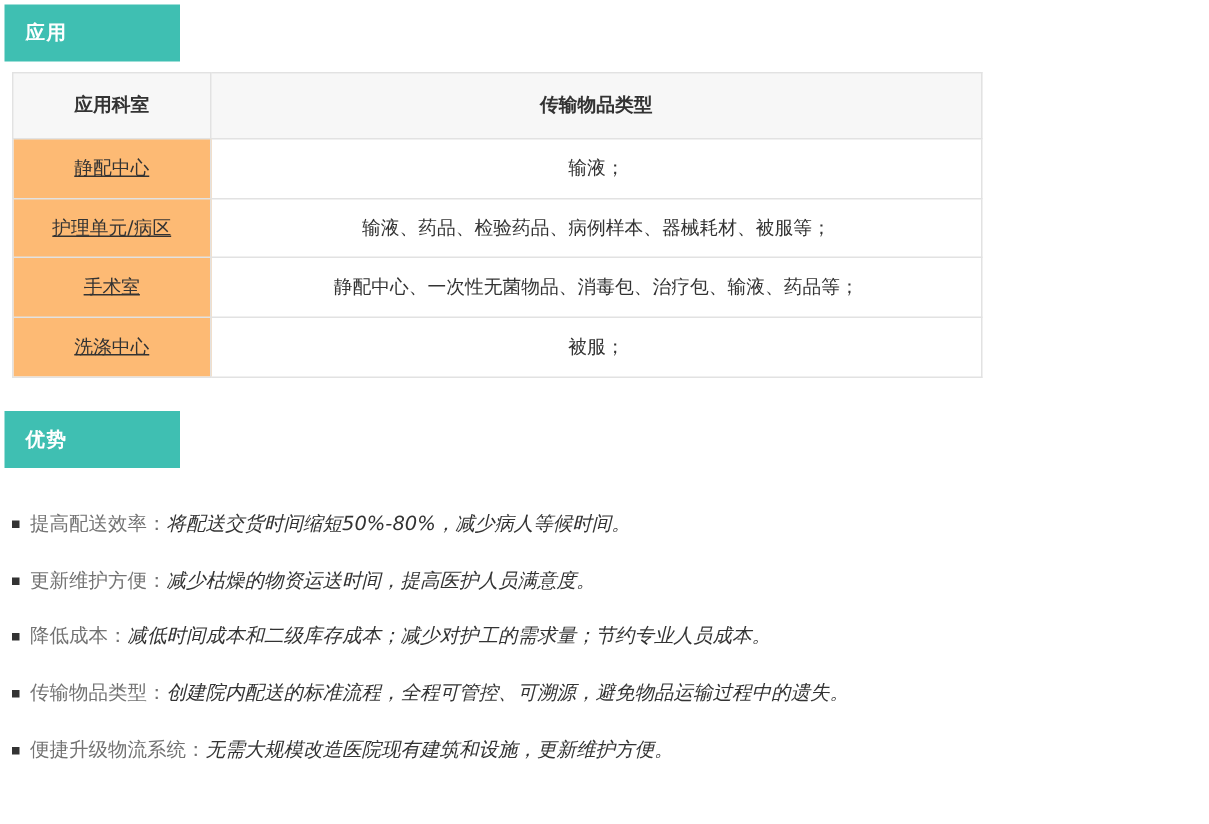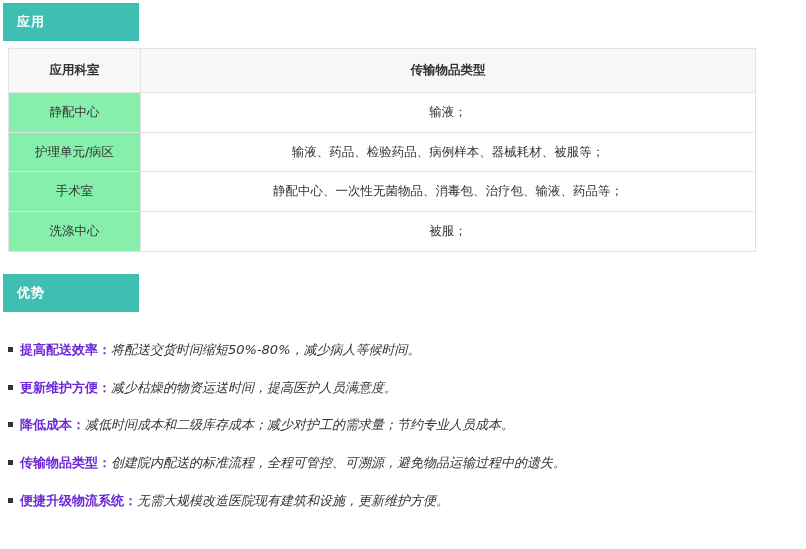--- a/index.html
+++ b/index.html
@@ -22,58 +22,59 @@
   }
 
   
   .section-tab {
     display: inline-block;
     background: #3fbfb2;
     color: #ffffff;
     font-size: 13px;
     font-weight: bold;
     padding: 10px 0 10px 14px;
-    width: 136px;
+    width: 117px;
     box-sizing: border-box;
     letter-spacing: 1px;
   }
   .tab-app {
     margin: 3px 0 0 3px;
   }
   .tab-adv {
     margin: 0 0 14px 3px;
   }
 
   
   .tbl-wrap {
     margin: 7px 8px 0 8px;
   }
   table.app-table {
-    width: 748px;
+    width: 647px;
     border-collapse: collapse;
     table-layout: fixed;
     font-size: 12.5px;
   }
   table.app-table th,
   table.app-table td {
     border: 1px solid #e2e2e2;
     text-align: center;
     vertical-align: middle;
     padding: 10px 6px;
     line-height: 1.5;
     color: #333333;
   }
   table.app-table thead th {
     background: #f7f7f7;
     font-weight: bold;
     padding: 12px 6px;
   }
   table.app-table col.c1 { width: 132px; }
   table.app-table tbody td.dept {
-    background: #86efac;
+    background: #fdba74;
+    text-decoration: underline;
   }
 
   
   .adv-spacer {
     height: 22px;
   }
   .adv-list {
     margin: 14px 0 0 0;
     padding: 0 10px 0 8px;
     list-style: none;
@@ -89,22 +90,22 @@
   .adv-item .bullet {
     position: absolute;
     left: 0;
     top: 7px;
     width: 5px;
     height: 5px;
     background: #333333;
     display: inline-block;
   }
   .adv-item .adv-title {
-    font-weight: bold;
-    color: #6d28d9;
+    font-weight: normal;
+    color: #737373;
     margin-top: 48px;
   }
   .adv-item .adv-text {
     font-weight: normal;
     font-style: italic;
   }
 </style>
 </head>
 <body>
 

